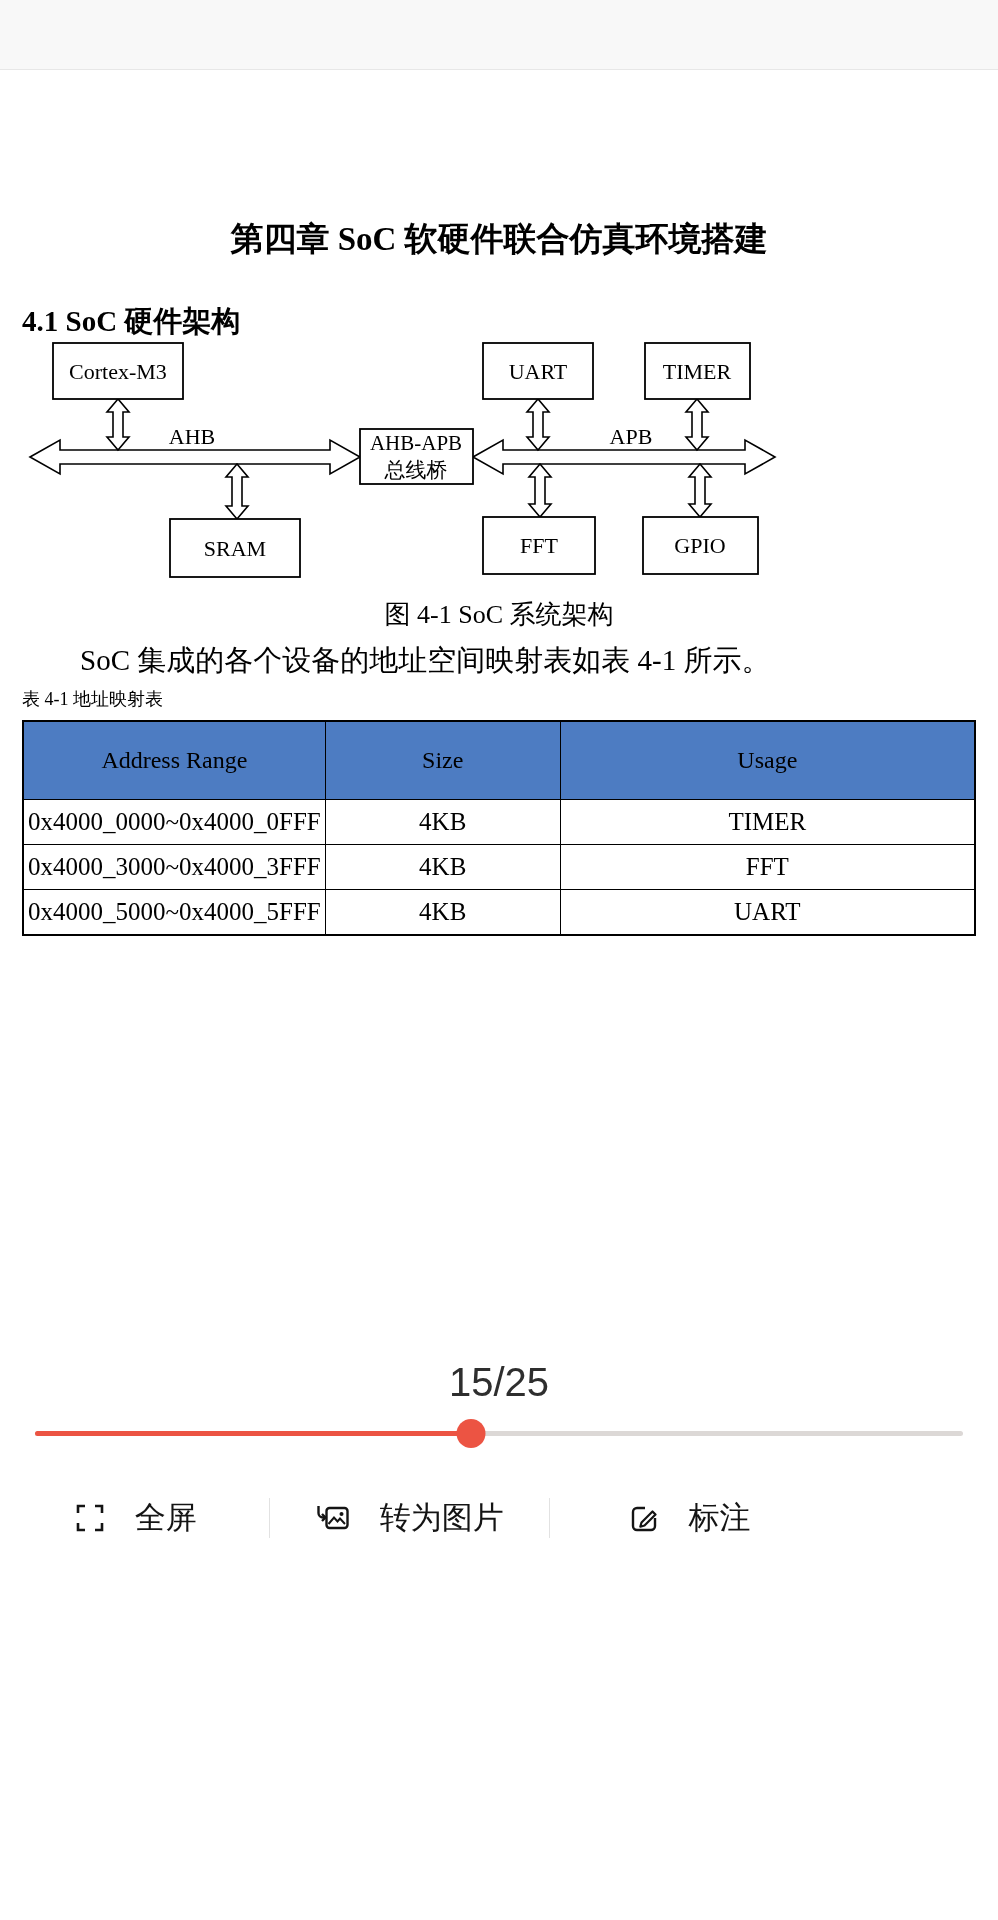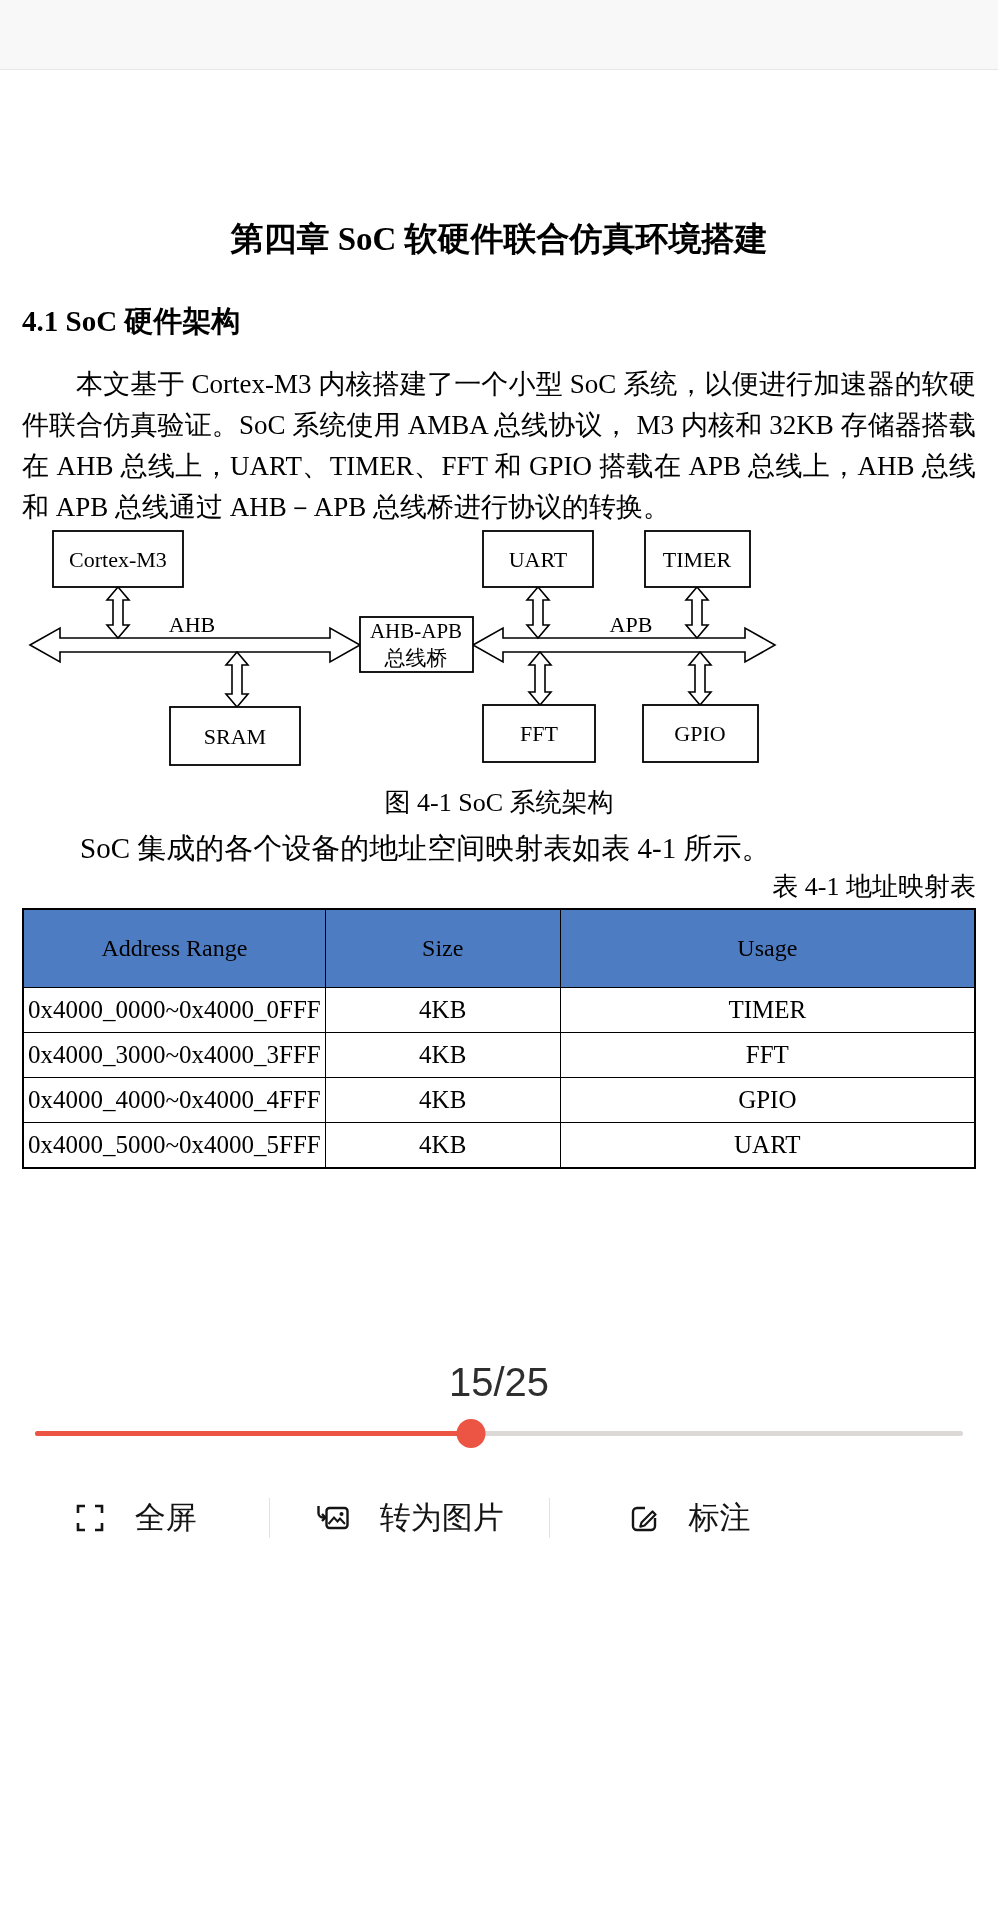--- a/index.html
+++ b/index.html
@@ -18,21 +18,21 @@
   .section-heading { margin-top:42px; font-size:29px; font-weight:bold; line-height:37px; }
   .para { margin-top:24px; font-size:27px; line-height:41px; text-align:justify; text-indent:2em; }
   .diagram { display:block; width:953px; height:242px; margin-top:0; }
   .diagram rect { fill:#ffffff; stroke:#000; stroke-width:1.8; }
   .diagram path.arrow { fill:#ffffff; stroke:#000; stroke-width:1.6; }
   .diagram text { font-family:"Liberation Serif","DejaVu Serif",serif; font-size:22px; fill:#000; }
   .diagram text.boxlabel { text-anchor:middle; dominant-baseline:central; }
   .diagram text.buslabel { text-anchor:middle; }
   .fig-caption { margin-top:18px; text-align:center; font-size:26px; line-height:30px; }
   .para2 { margin-top:10px; font-size:29px; line-height:41px; text-indent:2em; }
-  .table-caption { margin-top:3px; text-align:right; font-size:26px; line-height:30px; }
+  .table-caption { margin-top:3px; text-align:left; font-size:18px; line-height:30px; }
   table.addr-table { margin-top:6px; width:100%; border-collapse:collapse; border:2px solid #000; }
   table.addr-table th { border:1.5px solid #000; font-weight:normal; font-size:24px; padding:25px 4px; text-align:center; }
   table.addr-table td { border:1.5px solid #000; font-size:25px; padding:8px 4px; text-align:center; }
   .col1 { width:28%; } .col2 { width:26%; } .col3 { width:46%; }
 
   .page-indicator {
     position:absolute; top:1360px; left:0; width:100%; text-align:center;
     font-size:40px; color:#2e2e2e; font-family:"Liberation Sans","DejaVu Sans",sans-serif;
   }
   .slider { position:absolute; top:1418px; left:35px; width:928px; height:31px; cursor:pointer; }
@@ -60,21 +60,20 @@
 </head>
 <body>
 
 <div class="screen">
 
   <div class="top-strip"></div>
 
   <div class="doc">
     <div class="chapter-title">第四章  SoC 软硬件联合仿真环境搭建</div>
     <div class="section-heading">4.1 SoC 硬件架构</div>
-    <div class="para">本文基于 Cortex-M3 内核搭建了一个小型 SoC 系统，以便进行加速器的软硬件联合仿真验证。SoC 系统使用 AMBA 总线协议， M3 内核和 32KB 存储器搭载在 AHB 总线上，UART、TIMER、FFT 和 GPIO 搭载在 APB 总线上，AHB 总线和 APB 总线通过 AHB－APB 总线桥进行协议的转换。</div>
 
     <svg class="diagram" viewBox="0 0 953 242">
 
       <path class="arrow" d="M8 117 L38 100 L38 110 L308 110 L308 100 L338 117 L308 134 L308 124 L38 124 L38 134 Z"></path>
       <path class="arrow" d="M451 117 L481 100 L481 110 L723 110 L723 100 L753 117 L723 134 L723 124 L481 124 L481 134 Z"></path>
 
       <path class="arrow" d="M96 59 L85 72 L91 72 L91 97 L85 97 L96 110 L107 97 L101 97 L101 72 L107 72 Z"></path>
       <path class="arrow" d="M516 59 L505 72 L511 72 L511 97 L505 97 L516 110 L527 97 L521 97 L521 72 L527 72 Z"></path>
       <path class="arrow" d="M675 59 L664 72 L670 72 L670 97 L664 97 L675 110 L686 97 L680 97 L680 72 L686 72 Z"></path>
       <path class="arrow" d="M215 124 L204 137 L210 137 L210 166 L204 166 L215 179 L226 166 L220 166 L220 137 L226 137 Z"></path>
@@ -118,25 +117,20 @@
           <td>0x4000_0000~0x4000_0FFF</td>
           <td>4KB</td>
           <td>TIMER</td>
         </tr>
         <tr>
           <td>0x4000_3000~0x4000_3FFF</td>
           <td>4KB</td>
           <td>FFT</td>
         </tr>
         <tr>
-          <td>0x4000_4000~0x4000_4FFF</td>
-          <td>4KB</td>
-          <td>GPIO</td>
-        </tr>
-        <tr>
           <td>0x4000_5000~0x4000_5FFF</td>
           <td>4KB</td>
           <td>UART</td>
         </tr>
       </tbody>
     </table>
   </div>
 
   <div class="page-indicator">15/25</div>
 

